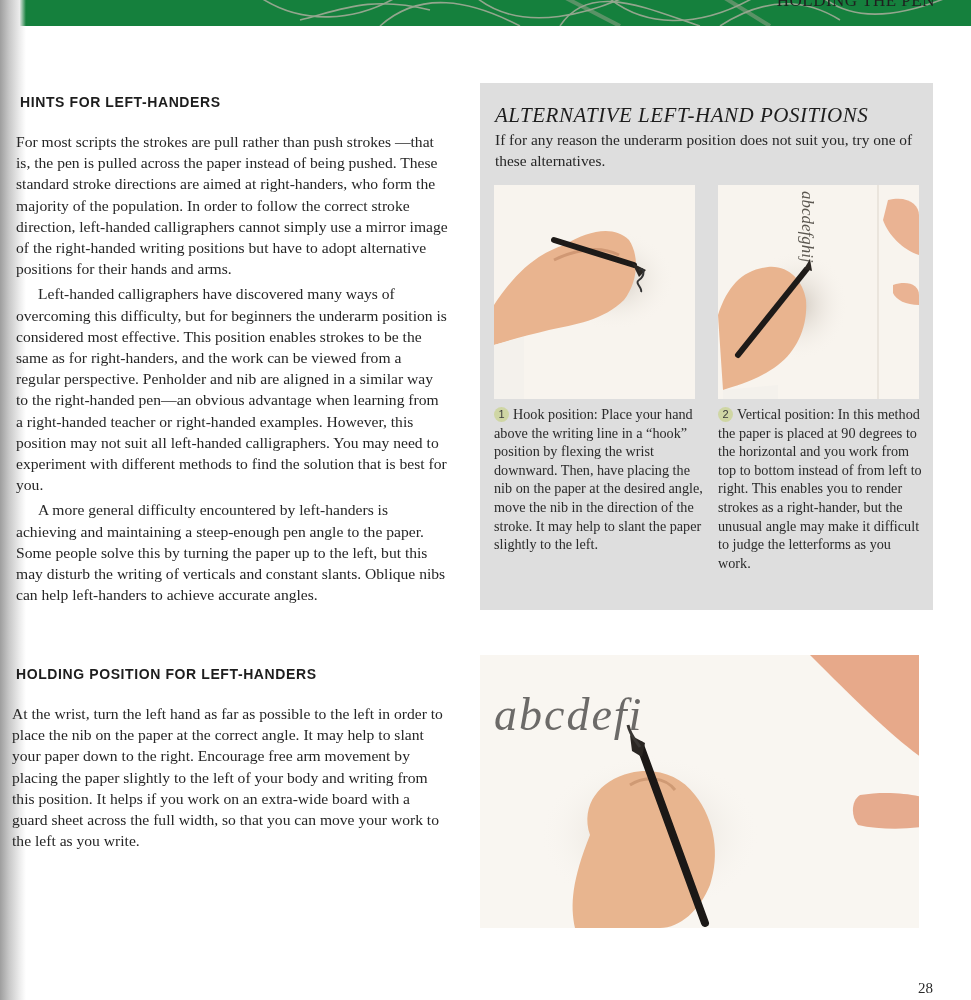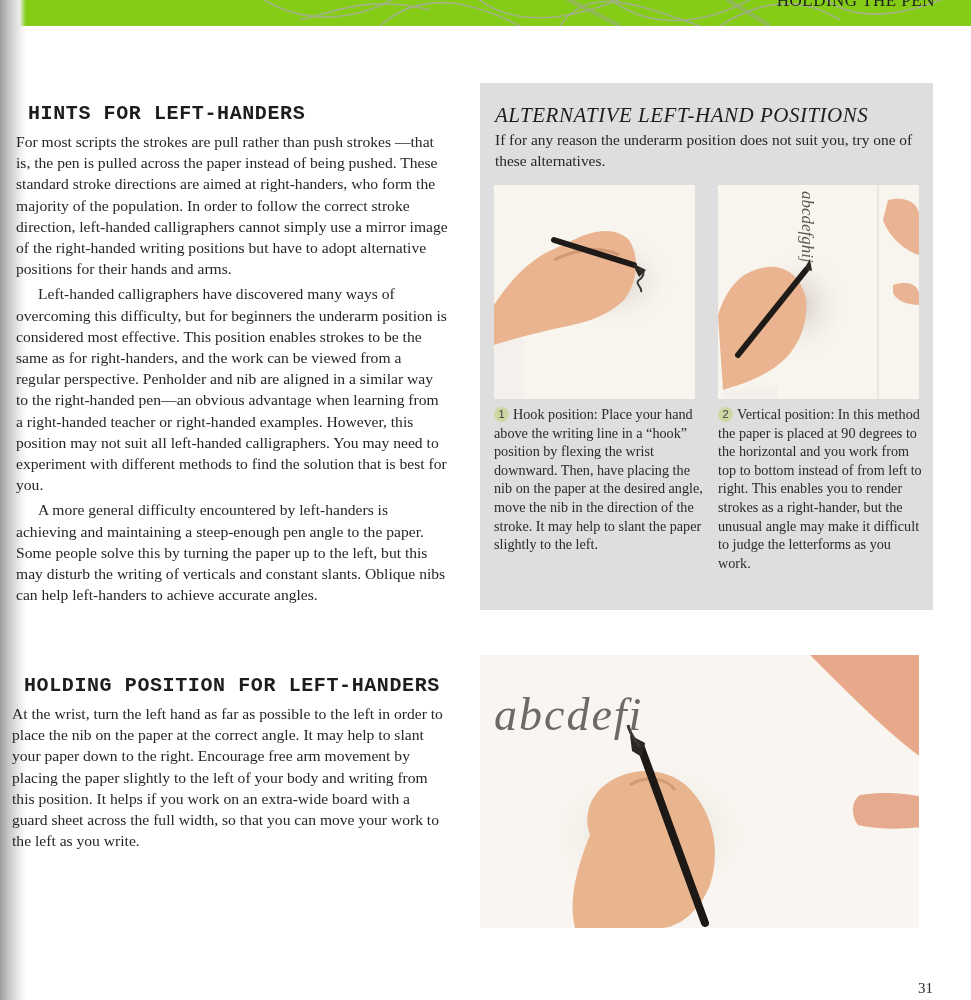--- a/index.html
+++ b/index.html
@@ -8,36 +8,36 @@
     background: #ffffff;
     font-family: "DejaVu Serif", "Liberation Serif", serif;
     color: #2a2a2a;
   }
   .spine {
     position: absolute; left: 0; top: 0; width: 26px; height: 1000px;
     background: linear-gradient(to right, #9e9e9e 0%, #c8c8c8 35%, #ececec 75%, rgba(255,255,255,0) 100%);
   }
   .header-band {
     position: absolute; left: 0; top: 0; width: 971px; height: 26px;
-    background: #84cc16; overflow: hidden;
+    background: #15803d; overflow: hidden;
   }
   .header-band svg { position: absolute; left: 0; top: 0; }
   .running-head {
     position: absolute; right: 36px; top: -9px;
     font-family: "Liberation Serif", serif; font-size: 17px; letter-spacing: 0.5px;
     color: #1f1f1f;
   }
   .col-left {
     position: absolute; left: 10px; top: 86px; width: 440px;
     font-family: "Liberation Serif", serif; font-size: 15.6px; line-height: 21.2px;
     color: #262626;
   }
   .h-small {
-    font-family: Liberation Mono, monospace; font-size: 20px; letter-spacing: 0.6px;
-    color: #1d1d1d; margin: 16px;
+    font-family: Liberation Sans, sans-serif; font-size: 14px; letter-spacing: 0.6px;
+    color: #1d1d1d; margin: 8px;
   }
   .p { margin: 4px; }
   .indent { text-indent: 22px; }
   .h1 { position: absolute; left: 12px; top: 86px; }
   .p1 { position: absolute; left: 12px; top: 127px; width: 440px; }
   .h2 { position: absolute; left: 8px; top: 658px; }
   .p2 { position: absolute; left: 8px; top: 699px; width: 440px; line-height: 21.2px; }
 
   .panel {
     position: absolute; left: 480px; top: 83px; width: 453px; height: 527px;
@@ -177,13 +177,13 @@
     <path d="M380 140 C 410 135, 440 140, 453 145 L 453 170 C 430 175, 400 175, 378 170 C 370 160, 372 145, 380 140 Z" fill="#e6ab8e"></path>
     <ellipse cx="170" cy="180" rx="110" ry="80" fill="url(#sh3)"></ellipse>
     <path d="M110 180 C 100 150, 120 125, 150 118 C 175 112, 200 120, 215 140 C 235 165, 240 200, 230 230 C 220 255, 200 273, 180 273 L 95 273 C 90 250, 92 225, 110 180 Z" fill="#e8b58f"></path>
     <path d="M150 130 C 165 120, 185 122, 195 135" stroke="#cf9a74" stroke-width="3" fill="none"></path>
     <line x1="160" y1="90" x2="225" y2="268" stroke="#1b1816" stroke-width="8" stroke-linecap="round"></line>
     <path d="M150 80 L 165 88 L 162 102 L 152 96 Z" fill="#2a2622"></path>
     <path d="M148 70 C 150 80, 156 86, 160 92" stroke="#3a3734" stroke-width="3" fill="none"></path>
   </svg>
 </div>
 
-<div class="page-num">31</div>
+<div class="page-num">28</div>
 
 </body></html>

